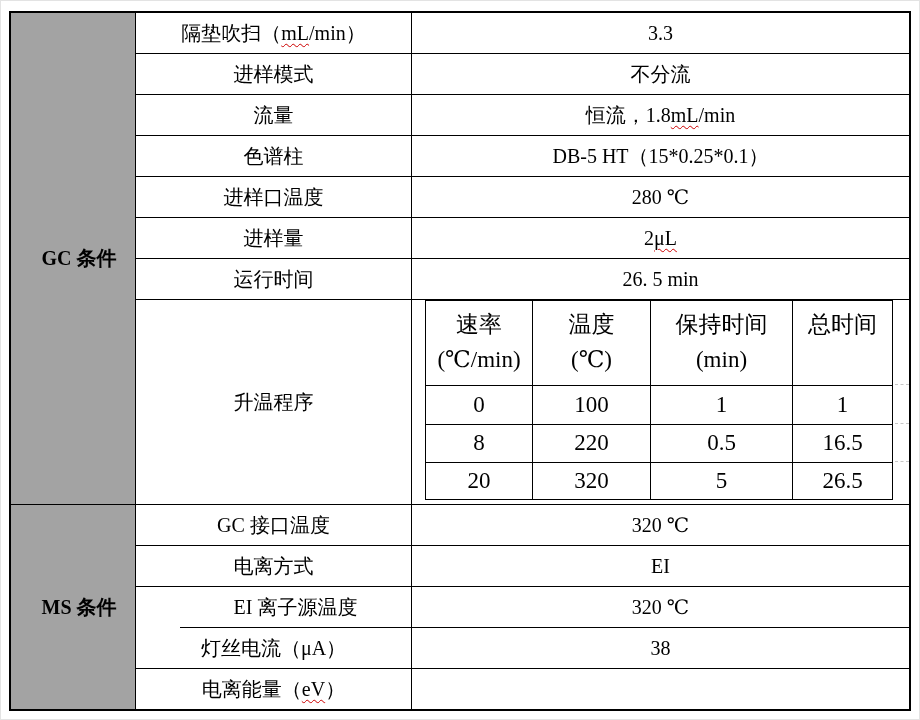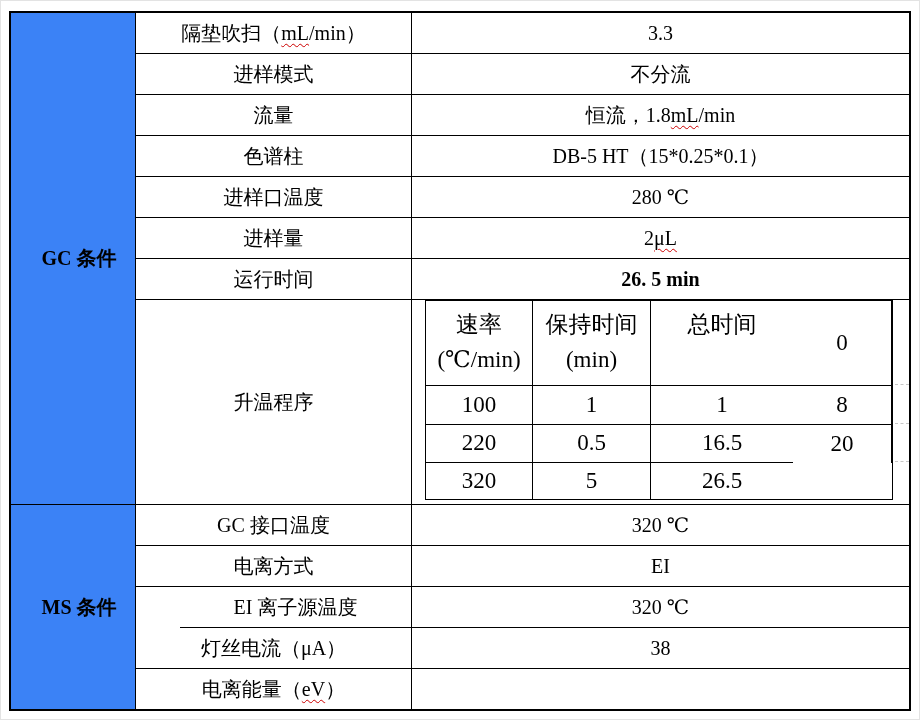--- a/index.html
+++ b/index.html
@@ -25,21 +25,21 @@
     border-right:1.5px solid #000;
     border-bottom:1.5px solid #000;
     display:flex;align-items:center;justify-content:center;
     font-size:20px;line-height:1.25;
     text-align:center;white-space:nowrap;
     overflow:hidden;
   }
   .cell.no-r{border-right:none;}
   .cell.no-b{border-bottom:none;}
   .section-cell{
-    background:#3b82f6;
+    background:#a3a3a3;
     font-weight:bold;
     font-size:20px;
     padding-left:12px;
   }
   .ramp-cell{
     position:relative;
     display:block;
     padding:0;
   }
   .ramp-table{
@@ -122,31 +122,35 @@
       <div class="cell " style="grid-area: 6 / 2;">
         <span>进样量</span>
       </div>
       <div class="cell no-r" style="grid-area: 6 / 3;">
         <span>2 </span>
         <span class="sq">μL</span>
       </div>
       <div class="cell " style="grid-area: 7 / 2;">
         <span>运行时间</span>
       </div>
-      <div class="cell no-r" style="grid-area: 7 / 3; font-weight: bold;">
+      <div class="cell no-r" style="grid-area: 7 / 3;">
         <span>26. 5 min</span>
       </div>
       <div class="cell " style="grid-area: 8 / 2;">
         <span>升温程序</span>
       </div>
       <div class="cell no-r ramp-cell" style="grid-area: 8 / 3;">
         <div class="ramp-table">
           <div class="rcell rhead">
             <span>速率</span>
             <span>(℃/min)</span>
+          </div>
+          <div class="rcell rhead">
+            <span>温度</span>
+            <span>(℃)</span>
           </div>
           <div class="rcell rhead">
             <span>保持时间</span>
             <span>(min)</span>
           </div>
           <div class="rcell rhead no-r">
             <span>总时间</span>
             <span>(min)</span>
           </div>
           <div class="rcell">0</div>

